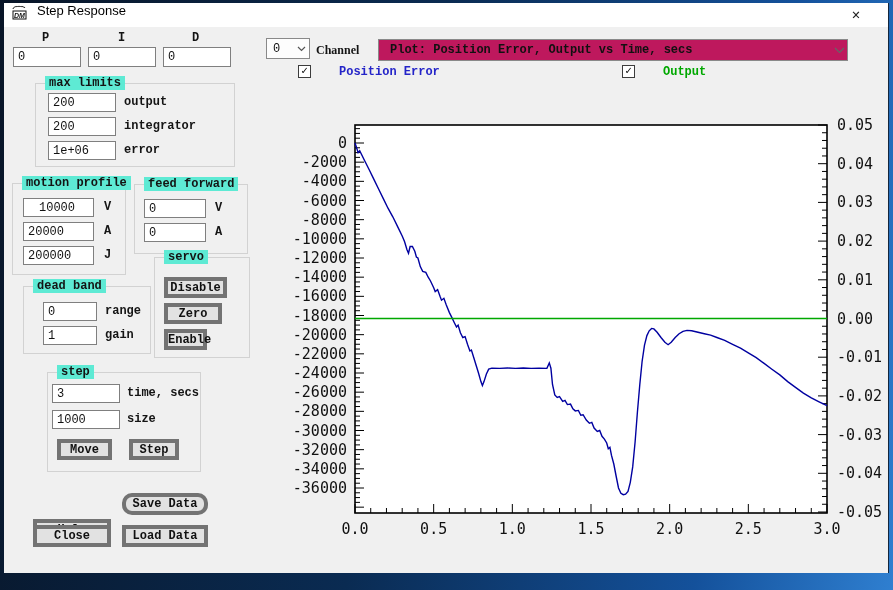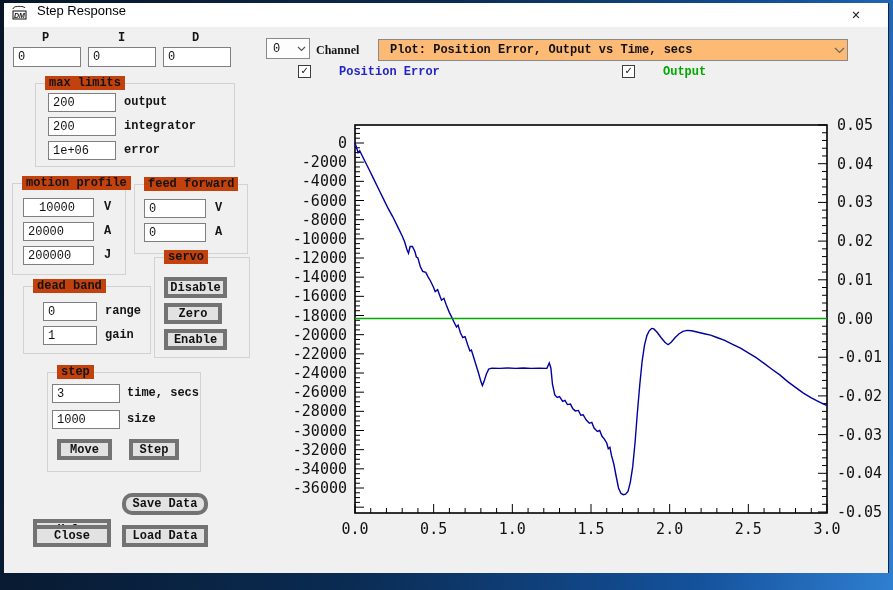--- a/index.html
+++ b/index.html
@@ -24,21 +24,21 @@
     font-size:14px;color:#222;cursor:default;
   }
   .lbl{position:absolute;font-size:12px;font-weight:bold;color:#141414;white-space:pre;}
   .fld{
     position:absolute;box-sizing:border-box;background:#ffffff;border:1px solid #7f7f7f;
     font-family:"Liberation Mono","DejaVu Sans Mono",monospace;font-size:12px;color:#111;
     padding:0 4px;outline:none;
   }
   .grp{position:absolute;border:1px solid #d2d2d2;}
   .grp .lgd{
-    position:absolute;top:-8px;left:9px;background:#c2410c;padding:0 4px;
+    position:absolute;top:-8px;left:9px;background:#5eead4;padding:0 4px;
     font-size:12px;font-weight:bold;color:#141414;white-space:pre;
   }
   .btn{
     position:absolute;box-sizing:border-box;background:#e2e2e2;border:4px solid #737373;
     font-family:"Liberation Mono","DejaVu Sans Mono",monospace;font-size:12px;font-weight:bold;
     color:#111;padding:0;text-align:center;
   }
   .combo{
     position:absolute;box-sizing:border-box;background:#fdfdfd;border:1px solid #898989;
     font-size:12px;color:#111;display:flex;align-items:center;
@@ -75,21 +75,21 @@
 
   <div class="combo" style="left:262px;top:35px;width:44px;height:21px;">
     <span class="val">0</span>
     <span class="chev">
       <svg width="9" height="6" viewBox="0 0 9 6">
           <polyline points="1,1 4.5,4.5 8,1" fill="none" stroke="#555" stroke-width="1.2"></polyline>
         </svg>
     </span>
   </div>
   <div class="lbl" style="left:312px;top:40px;font-family:Liberation Serif, serif;">Channel</div>
-  <div class="combo" style="left:374px;top:36px;width:470px;height:22px;background:#fdba74;">
+  <div class="combo" style="left:374px;top:36px;width:470px;height:22px;background:#be185d;">
     <span class="val" style="padding-left:11px;font-weight:bold;">Plot: Position Error, Output vs Time, secs</span>
     <span class="chev">
       <svg width="11" height="7" viewBox="0 0 11 7">
           <polyline points="1,1 5.5,5.5 10,1" fill="none" stroke="#666" stroke-width="1.2"></polyline>
         </svg>
     </span>
   </div>
 
   <div class="cb" style="left:294px;top:62px;">✓</div>
   <div class="cblbl" style="left:313px;top:62px;color:#2424c8;">Position Error</div>
@@ -122,21 +122,21 @@
   <input class="fld" style="left: 140px; top: 196px; width: 62px; height: 19px;" value="0">
   <div class="lbl" style="left:211px;top:198px;">V</div>
   <input class="fld" style="left: 140px; top: 220px; width: 62px; height: 19px;" value="0">
   <div class="lbl" style="left:211px;top:222px;">A</div>
 
   <div class="grp" style="left:150px;top:254px;width:94px;height:99px;">
     <span class="lgd">servo</span>
   </div>
   <button class="btn" style="left:160px;top:274px;width:63px;height:21px;">Disable</button>
   <button class="btn" style="left:160px;top:300px;width:58px;height:21px;">Zero</button>
-  <button class="btn" style="left:160px;top:326px;width:63px;height:21px;">Enable</button>
+  <button class="btn" style="left:160px;top:326px;width:43px;height:21px;">Enable</button>
 
   <div class="grp" style="left:19px;top:283px;width:126px;height:66px;">
     <span class="lgd">dead band</span>
   </div>
   <input class="fld" style="left: 39px; top: 299px; width: 54px; height: 19px;" value="0">
   <div class="lbl" style="left:101px;top:301px;">range</div>
   <input class="fld" style="left: 39px; top: 323px; width: 54px; height: 19px;" value="1">
   <div class="lbl" style="left:101px;top:325px;">gain</div>
 
   <div class="grp" style="left:43px;top:369px;width:152px;height:98px;">

